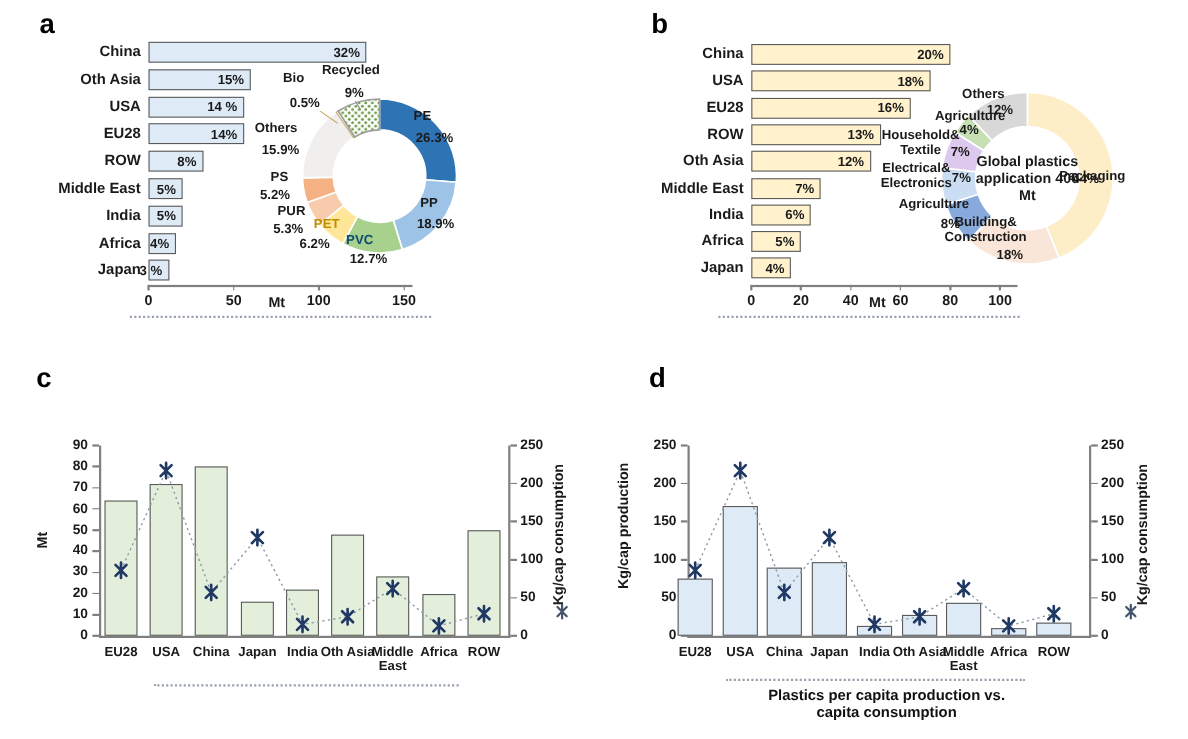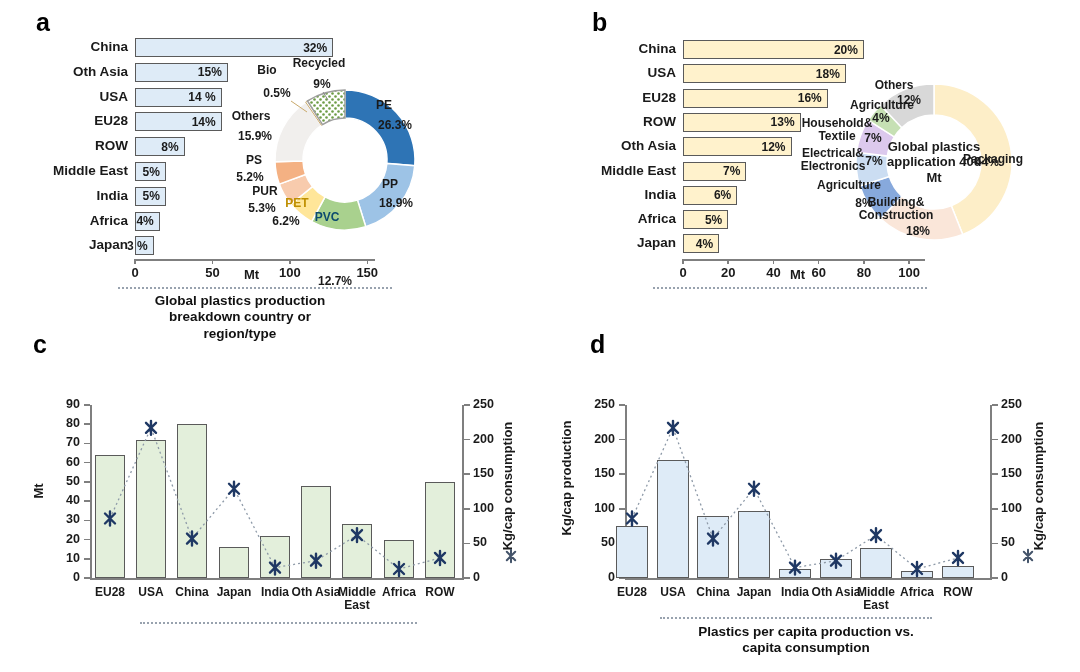--- a/index.html
+++ b/index.html
@@ -236,21 +236,21 @@
         <path d="M8.288629964228804 98.12500462221617A70 70 0 0 1 4.0221067501690015 75.75910668103356L32.0132640501014 75.05546400862013A42 42 0 0 0 34.57317797853728 88.47500277332969Z" fill="#F4B183" stroke="#ffffff" stroke-width="1.5"></path>
         <path d="M4.0221067501690015 75.75910668103356A70 70 0 0 1 34.654163550350944 16.104359800780614L50.39249813021057 39.262615880468374A42 42 0 0 0 32.0132640501014 75.05546400862013Z" fill="#F1EFED" stroke="#ffffff" stroke-width="1.5"></path>
         <path d="M34.654163550350944 16.104359800780614A70 70 0 0 1 36.49212435147031 14.897045214858899L51.49527461088219 38.53822712891534A42 42 0 0 0 50.39249813021057 39.262615880468374Z" fill="#FFFFFF" stroke="#C9A96B" stroke-width="1"></path>
         <path d="M36.49212435147031 14.897045214858899A70 70 0 0 1 74.00000000000004 4L74.00000000000003 32A42 42 0 0 0 51.49527461088219 38.53822712891534Z" fill="url(#dotsA)" stroke="#9e9e9e" stroke-width="1.5"></path>
       </svg>
       <div class="abs dlab" style="left: 384px; top: 106px;">PE</div>
       <div class="abs dval" style="left: 395px; top: 125px;">26.3%</div>
       <div class="abs dlab" style="left: 390px; top: 185px;">PP</div>
       <div class="abs dval" style="left: 396px; top: 203px;">18.9%</div>
       <div class="abs dlab" style="left: 327px; top: 218px; color: #0c4a6e;">PVC</div>
-      <div class="abs dval" style="left: 335px; top: 235px; margin-top: 46px;">12.7%</div>
+      <div class="abs dval" style="left: 335px; top: 235px;">12.7%</div>
       <div class="abs dlab" style="left: 297px; top: 204px; color: rgb(191, 143, 0);">PET</div>
       <div class="abs dval" style="left: 286px; top: 221px;">6.2%</div>
       <div class="abs dlab" style="left: 265px; top: 192px;">PUR</div>
       <div class="abs dval" style="left: 262px; top: 208px;">5.3%</div>
       <div class="abs dlab" style="left: 254px; top: 161px;">PS</div>
       <div class="abs dval" style="left: 250px; top: 177px;">5.2%</div>
       <div class="abs dlab" style="left: 251px; top: 117px;">Others</div>
       <div class="abs dval" style="left: 255px; top: 136px;">15.9%</div>
       <div class="abs dlab" style="left: 267px; top: 71px;">Bio</div>
       <div class="abs dval" style="left: 277px; top: 93px;">0.5%</div>
@@ -296,21 +296,20 @@
   <div class="abs mtlab" style="left:244px;top:267px;">Mt</div>
   <div class="abs mtlab" style="left:790px;top:267px;">Mt</div>
 
   <div class="abs centerlab" style="left:934px;top:162px;width:100px;">Global plastics application 400 Mt</div>
 
   <div class="abs dotted" style="left:118px;top:287px;width:274px;"></div>
   <div class="abs dotted" style="left:653px;top:287px;width:274px;"></div>
   <div class="abs dotted" style="left:140px;top:622px;width:277px;"></div>
   <div class="abs dotted" style="left:660px;top:617px;width:272px;"></div>
 
-  <div class="abs caption" style="left:140px;top:293px;width:200px;">Global plastics production breakdown country or region/type</div>
   <div class="abs caption" style="left:686px;top:624px;width:240px;">Plastics per capita production vs. capita consumption</div>
 
   <div class="abs rotlab" style="left:38px;top:491px;">Mt</div>
   <div class="abs rotlab" style="left:507px;top:486px;">Kg/cap consumption</div>
   <div class="abs rotlab" style="left:566px;top:478px;">Kg/cap production</div>
   <div class="abs rotlab" style="left:1038px;top:486px;">Kg/cap consumption</div>
 
   <svg id="ov" width="1080" height="672" style="left:0;top:0;pointer-events:none;">
       <polyline points="110,518.488 151,427.836 192,538.556 234,488.732 275,567.62 316,560.7 357,535.096 399,569.004 440,557.932" fill="none" stroke="#8e9aa8" stroke-width="1.3" stroke-dasharray="2 3"></polyline>
       <path d="M105 513.488L115 523.488M105 523.488L115 513.488M110 511.48800000000006L110 525.488" stroke="#1F3864" stroke-width="2.4" stroke-linecap="round" fill="none"></path>

